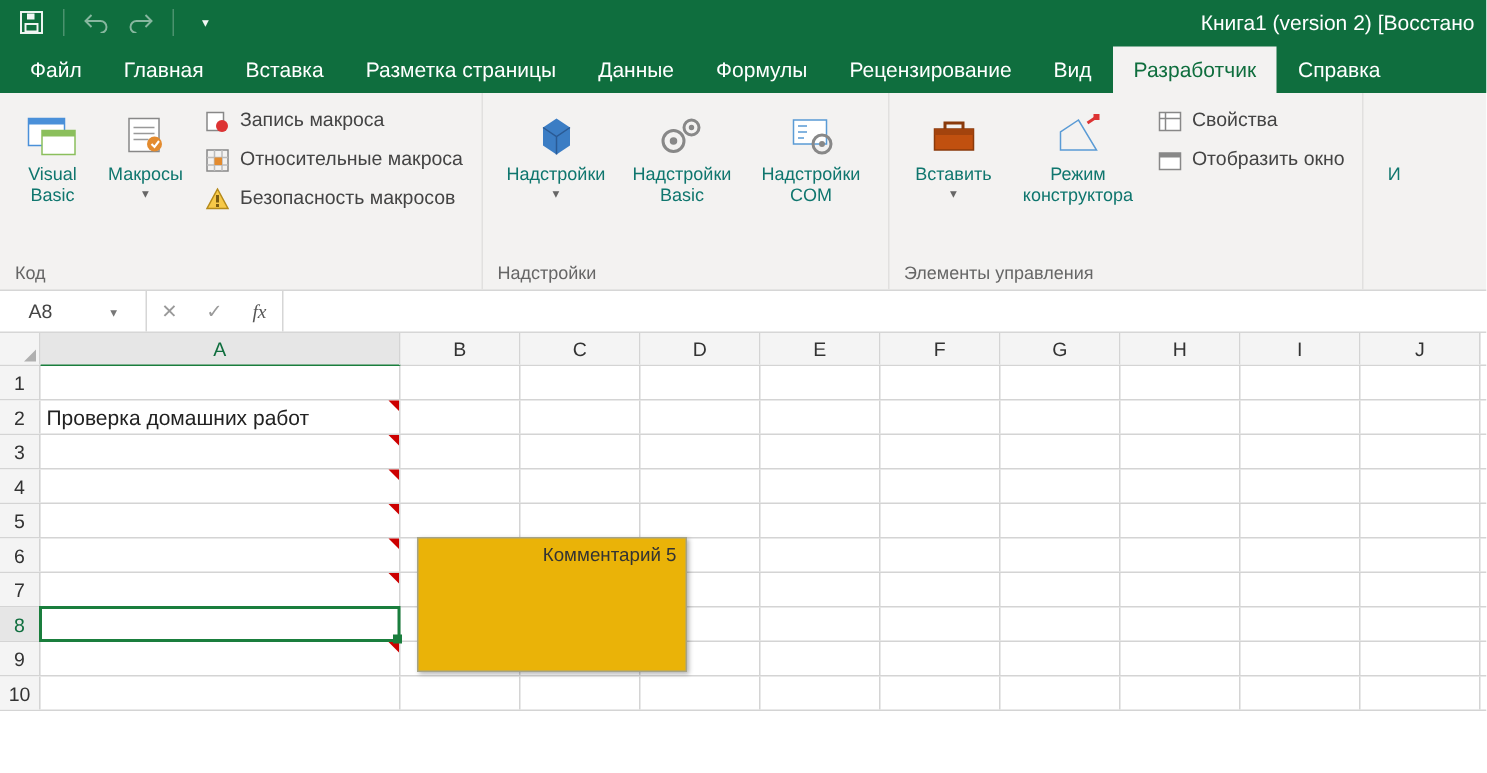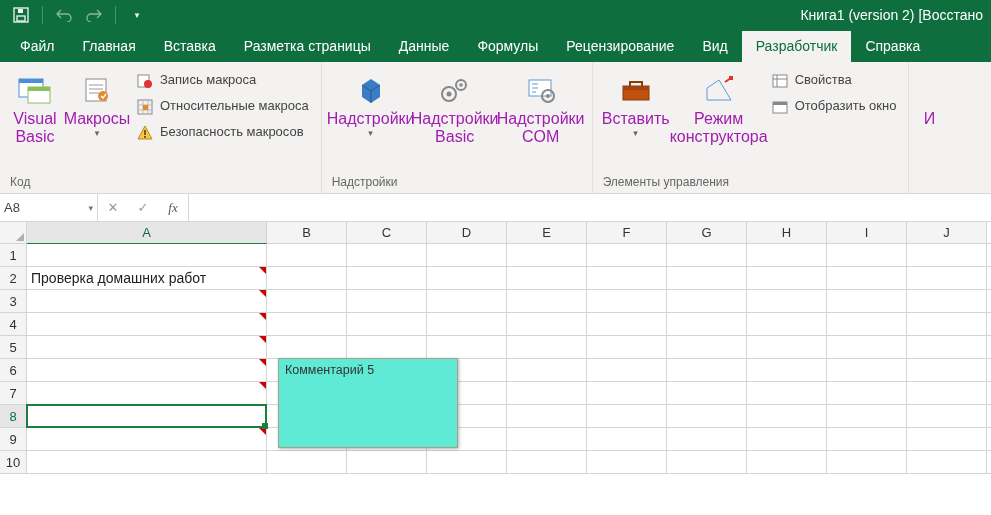--- a/index.html
+++ b/index.html
@@ -17,29 +17,29 @@
   .tab { padding: 7px 14px 8px; color: #fff; font-size: 14px; cursor: pointer; }
   .tab.active { background: #f3f2f1; color: #0f6e3e; font-weight: 400; }
 
   
   .ribbon { height: 132px; background: #f3f2f1; border-bottom: 1px solid #d6d6d6; display: flex; }
   .group { border-right: 1px solid #e1e0df; padding: 4px 10px 2px; display: flex; flex-direction: column; }
   .group-body { flex: 1; display: flex; align-items: flex-start; gap: 6px; }
   .group-label { text-align: left; font-size: 12px; color: #666; padding: 2px 0 2px; }
   .big-btn { width: 64px; display: flex; flex-direction: column; align-items: center; gap: 2px; cursor: pointer; padding-top: 6px; }
   .big-btn .ic { width: 36px; height: 36px; display:flex; align-items:center; justify-content:center; }
-  .big-btn .bl { font-size: 16px; text-align: center; line-height: 1.15; color:#a21caf; }
+  .big-btn .bl { font-size: 12px; text-align: center; line-height: 1.15; color:#0f766e; }
   .big-btn .drop { font-size: 9px; color:#666; margin-top: -2px; }
   .vstack { display: flex; flex-direction: column; gap: 4px; padding-top: 4px; }
   .small-btn { display: flex; align-items: flex-start; gap: 6px; font-size: 13px; color:#444; cursor: pointer; padding: 2px 2px; }
   .small-btn .si { width: 18px; height: 18px; display:flex; align-items:center; justify-content:center; }
 
   
   .fbar { height: 28px; border-bottom: 1px solid #d6d6d6; display: flex; align-items: stretch; background:#fff; }
-  .namebox { width: 98px; border-right: 1px solid #d6d6d6; display:flex; align-items:center; padding: 0 4px; gap:4px; font-size:13px; }
+  .namebox { width: 98px; border-right: 1px solid #d6d6d6; display:flex; align-items:center; padding: 0 19px; gap:4px; font-size:13px; }
   .namebox .dd { margin-left:auto; font-size:9px; color:#777; }
   .fbtns { display:flex; align-items:center; border-right:1px solid #d6d6d6; }
   .fbtn { width: 30px; height:100%; display:flex; align-items:center; justify-content:center; color:#9a9a9a; cursor:pointer; font-size:13px;}
   .fx { font-style: italic; font-family: "Times New Roman", serif; color:#555;}
   .finput { flex:1; display:flex; align-items:center; padding:0 8px; font-size:13px; color:#333; }
 
   
   .grid { position: relative; background:#fff; }
   .colhead { height: 22px; display:flex; border-bottom:1px solid #d4d4d4; }
   .corner { width:27px; background:#f4f4f4; border-right:1px solid #d4d4d4; position:relative; }
@@ -52,21 +52,21 @@
   .cell { border-right:1px solid #d4d4d4; position:relative; font-size:14px; padding:0 4px; line-height:23px; color:#222; white-space:nowrap; }
   .cell.colA{ width:240px; } .cell.coln{ width:80px; }
   .cmark::after { content:""; position:absolute; top:0; right:0; width:0;height:0;border-left:7px solid transparent;border-top:7px solid #c00; }
   .sel { position:absolute; border:2px solid #1a7e3d; pointer-events:none; }
   .sel .handle{ position:absolute; right:-3px; bottom:-3px; width:6px;height:6px;background:#1a7e3d;}
   .rh.active, .ch.active{ background:#e6e6e6; color:#0f6e3e; }
   .rh.active{ border-right-color:#1a7e3d; }
   .ch.active{ border-bottom:1px solid #1a7e3d; margin-bottom:-1px;}
 
   
-  .comment { position:absolute; background:#5eead4; border:1px solid #a5a386; box-shadow:1px 1px 3px rgba(0,0,0,.3); font-size:12.5px; padding:4px 6px; color:#333; }
+  .comment { position:absolute; background:#eab308; border:1px solid #a5a386; box-shadow:1px 1px 3px rgba(0,0,0,.3); font-size:12.5px; padding:4px 6px; color:#333;text-align:right; }
 </style>
 </head>
 <body>
 
 <div class="titlebar">
   <div class="qat">
     <span class="qat-icon">
       <svg width="16" height="16" viewBox="0 0 16 16">
           <rect x="1" y="1" width="14" height="14" fill="none" stroke="#fff" stroke-width="1.3"></rect>
           <rect x="4" y="9" width="8" height="5" fill="none" stroke="#fff" stroke-width="1.3"></rect>

